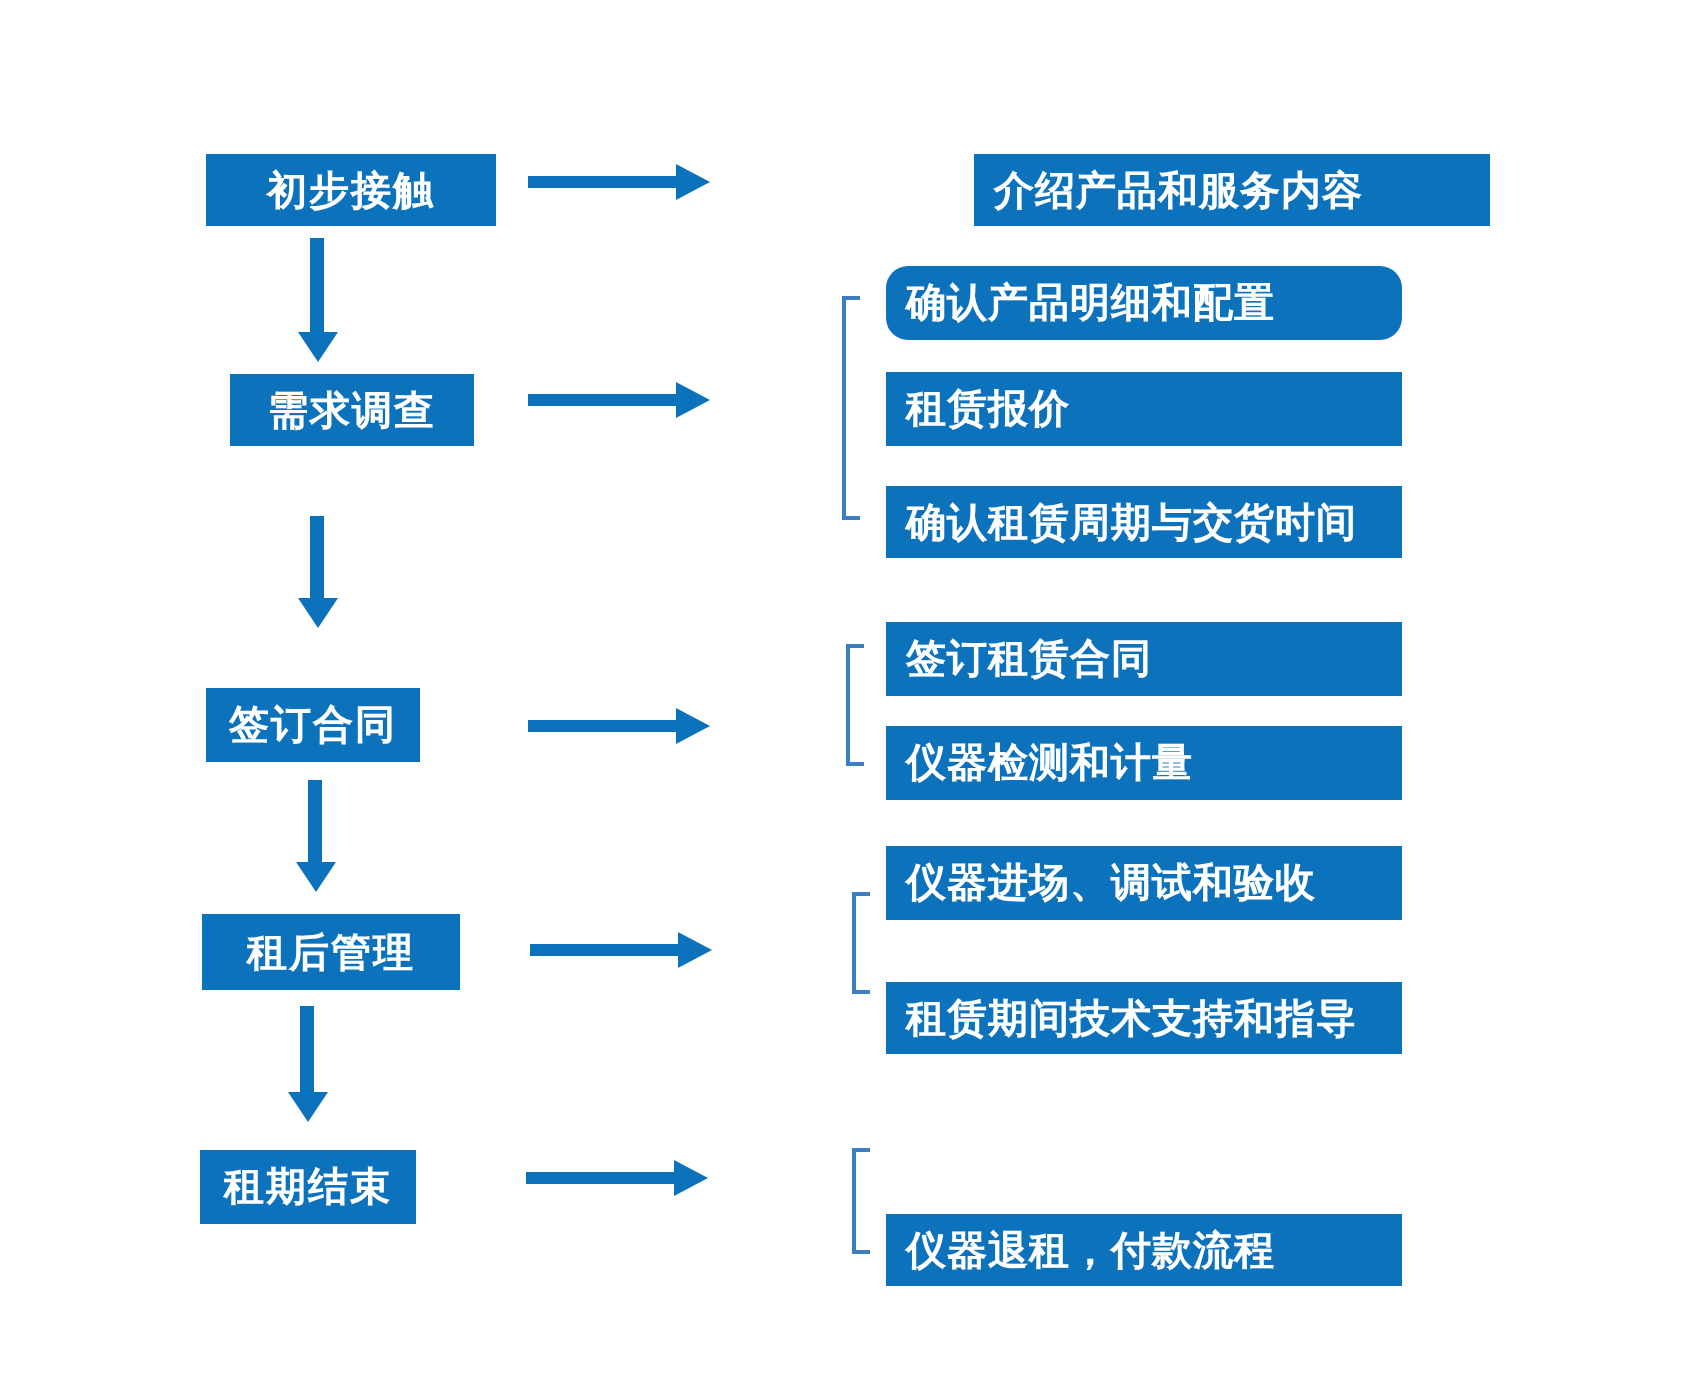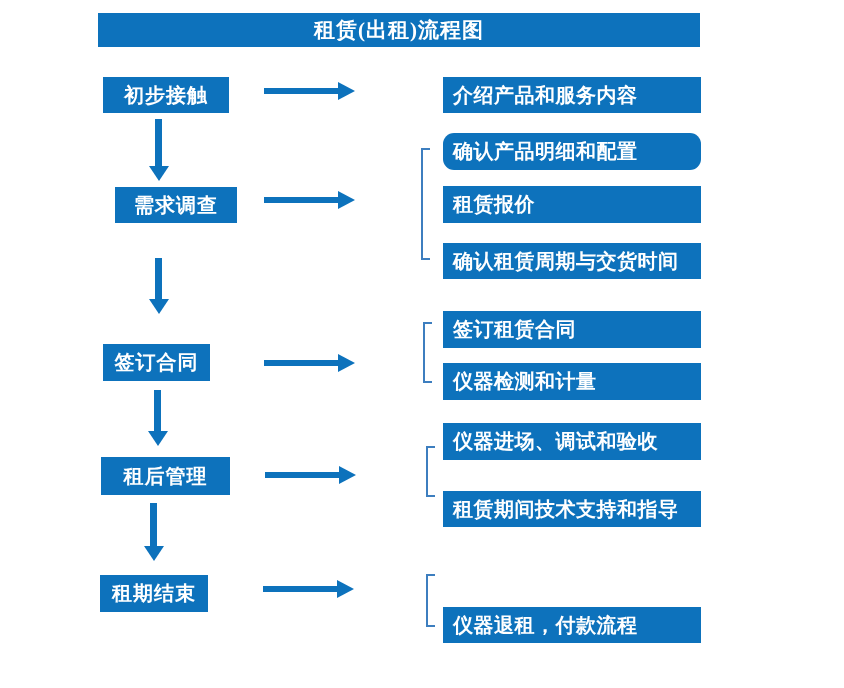--- a/index.html
+++ b/index.html
@@ -94,23 +94,22 @@
     border-bottom: 2px solid var(--bracket-blue, #3d7ebf);
     box-sizing: border-box;
     background: transparent;
   }
 </style>
 </head>
 <body>
 
 <div class="canvas">
 
-  <div class="titlebar">租赁(出租)流程图</div>
 
-  <div class="stage" style="left:103px; top:77px;  width:126px; height:36px;">初步接触</div>
+  <div class="stage" style="left:103px; top:77px;  width:145px; height:36px;">初步接触</div>
   <div class="stage" style="left:115px; top:187px; width:122px; height:36px;">需求调查</div>
   <div class="stage" style="left:103px; top:344px; width:107px; height:37px;">签订合同</div>
   <div class="stage" style="left:101px; top:457px; width:129px; height:38px;">租后管理</div>
   <div class="stage" style="left:100px; top:575px; width:108px; height:37px;">租期结束</div>
 
   <div class="varrow" style="left:155px; top:119px; height:47px;"></div>
   <div class="varrow" style="left:155px; top:258px; height:41px;"></div>
   <div class="varrow" style="left:154px; top:390px; height:41px;"></div>
   <div class="varrow" style="left:150px; top:503px; height:43px;"></div>
 
@@ -118,21 +117,21 @@
   <div class="harrow" style="left:264px; top:197px;"></div>
   <div class="harrow" style="left:264px; top:360px;"></div>
   <div class="harrow" style="left:265px; top:472px;"></div>
   <div class="harrow" style="left:263px; top:586px;"></div>
 
   <div class="bracket" style="left:421px; top:148px; height:112px;"></div>
   <div class="bracket" style="left:423px; top:322px; height:61px;"></div>
   <div class="bracket" style="left:426px; top:446px; height:51px;"></div>
   <div class="bracket" style="left:426px; top:574px; height:53px;"></div>
 
-  <div class="detail" style="top:77px;  height:36px;">介绍产品和服务内容</div>
+  <div class="detail" style="top:77px;  height:36px;margin-left:44px;">介绍产品和服务内容</div>
   <div class="detail" style="top:133px; height:37px;border-radius:11px;">确认产品明细和配置</div>
   <div class="detail" style="top:186px; height:37px;">租赁报价</div>
   <div class="detail" style="top:243px; height:36px;">确认租赁周期与交货时间</div>
   <div class="detail" style="top:363px; height:37px;">仪器检测和计量</div>
   <div class="detail" style="top:311px; height:37px;">签订租赁合同</div>
   <div class="detail" style="top:423px; height:37px;">仪器进场、调试和验收</div>
   <div class="detail" style="top:491px; height:36px;">租赁期间技术支持和指导</div>
   <div class="detail" style="top:607px; height:36px;">仪器退租，付款流程</div>
 
 </div>

